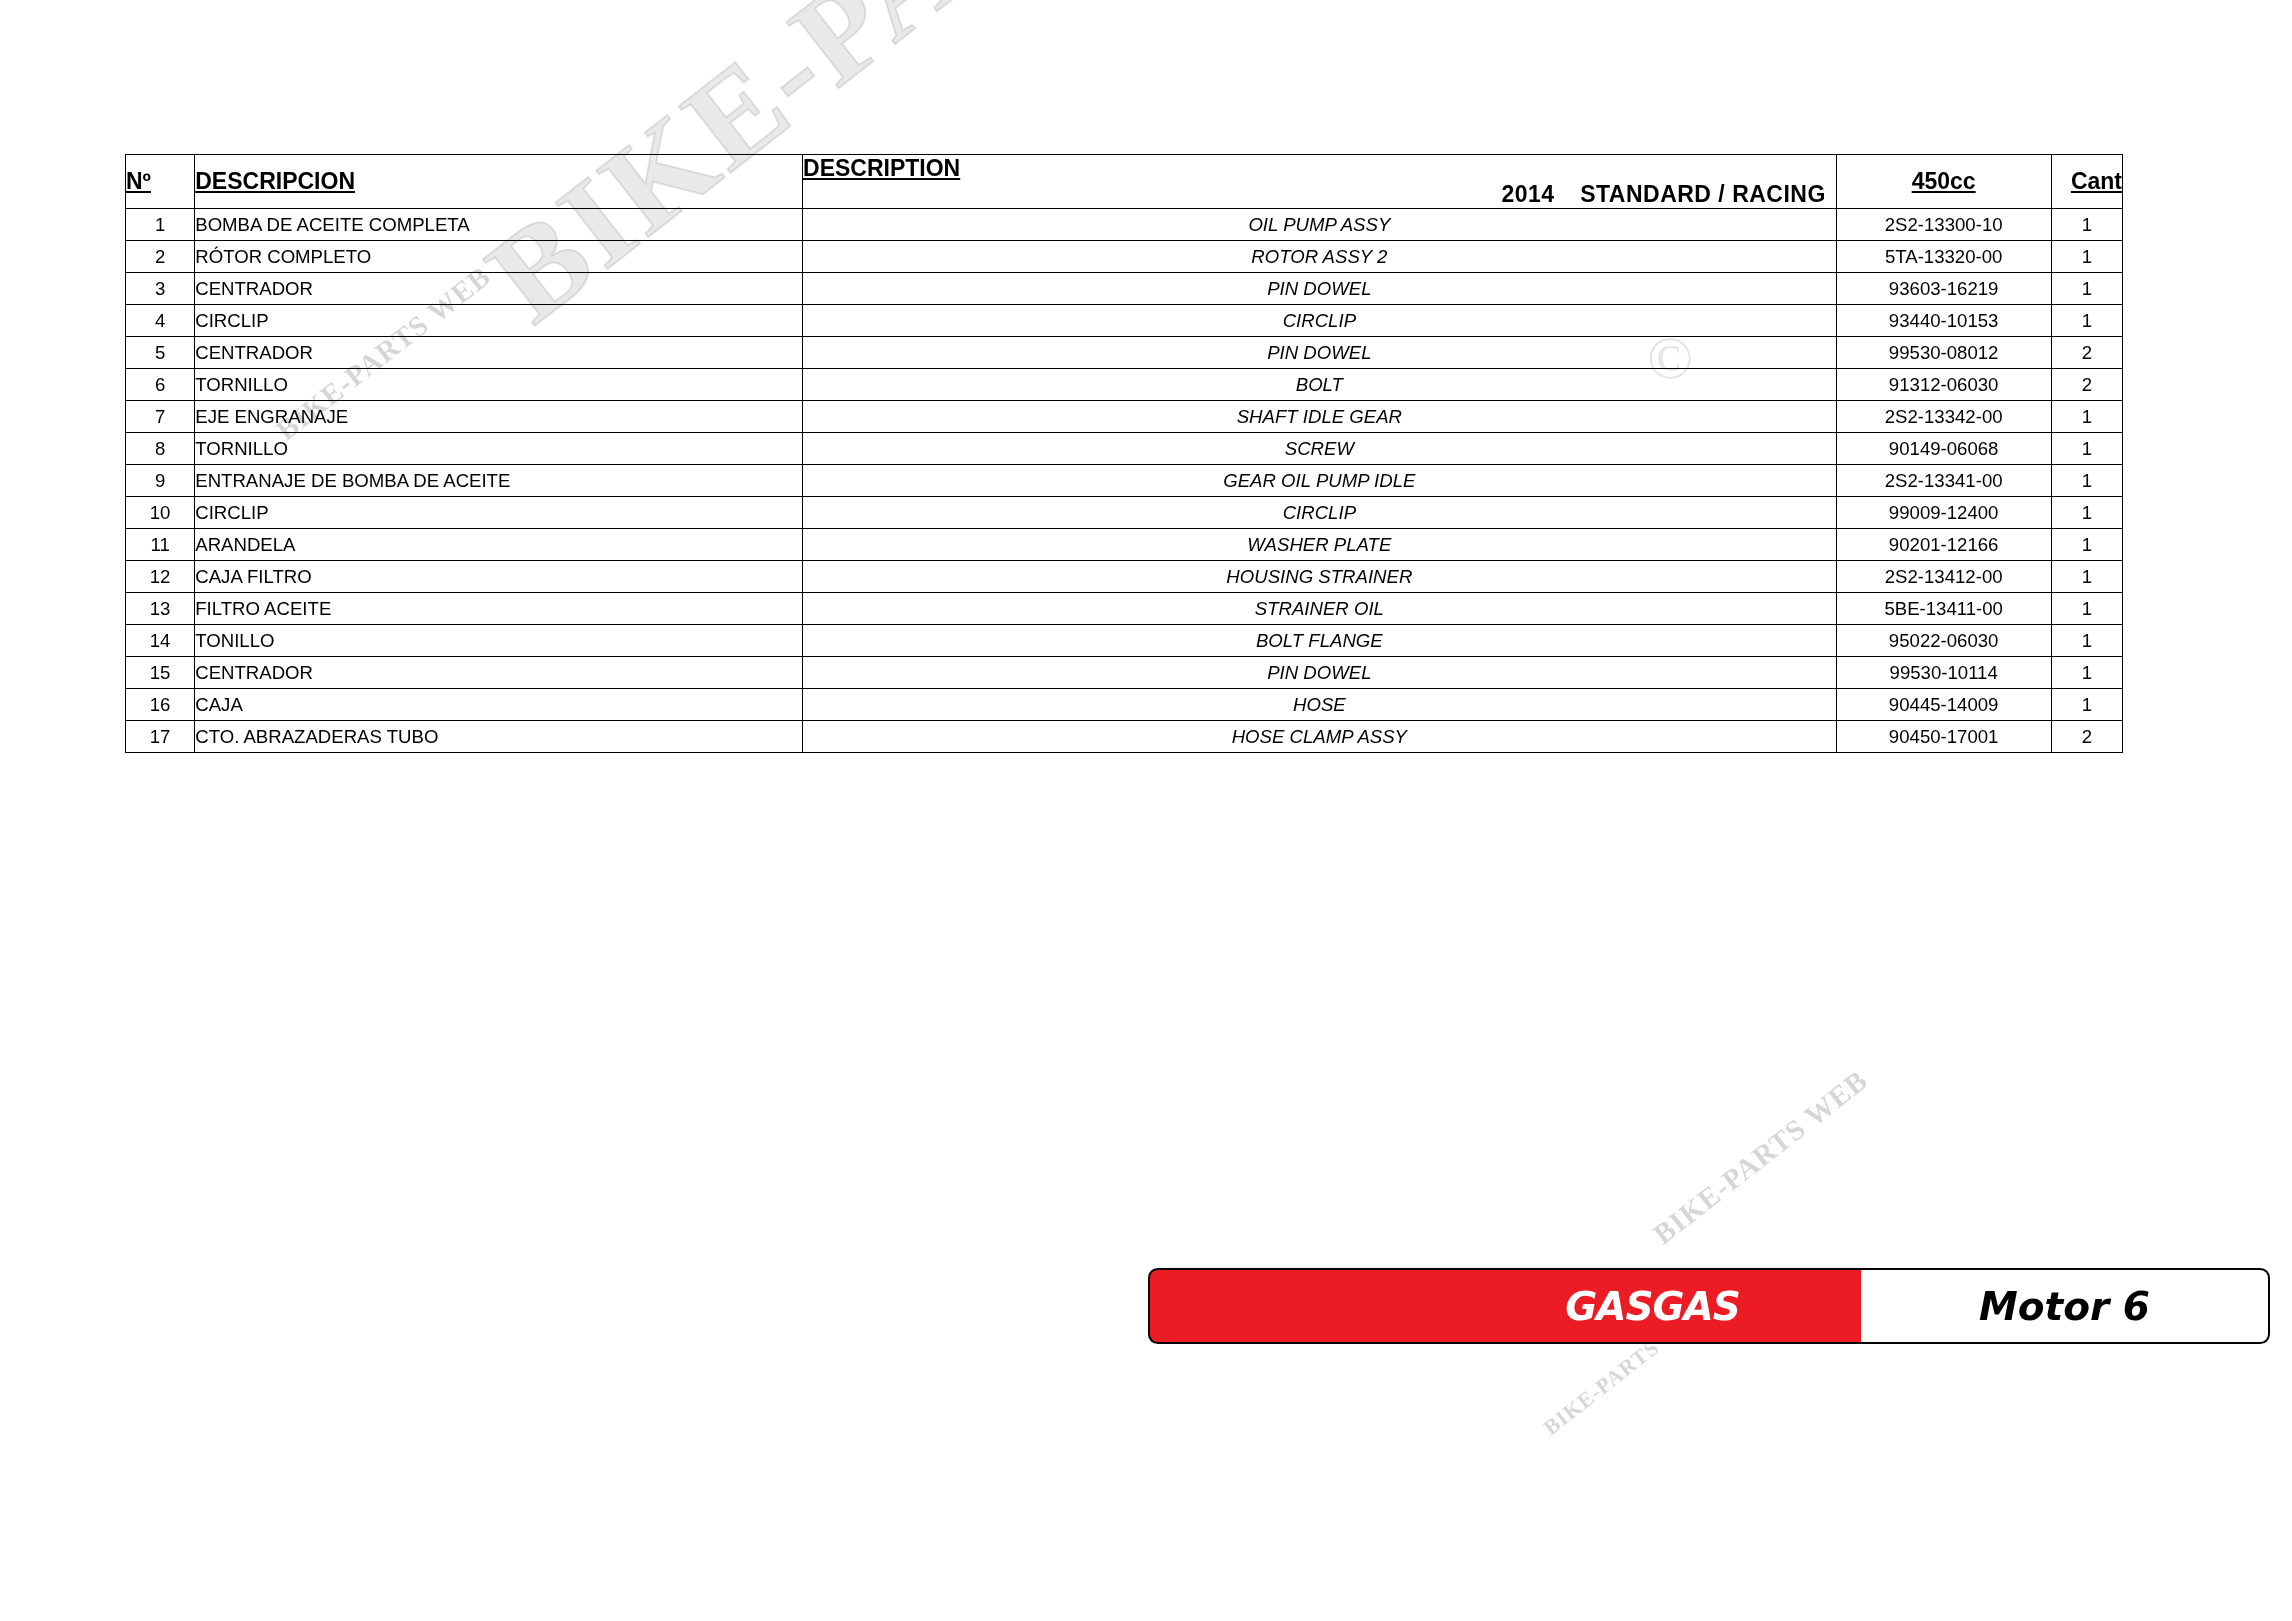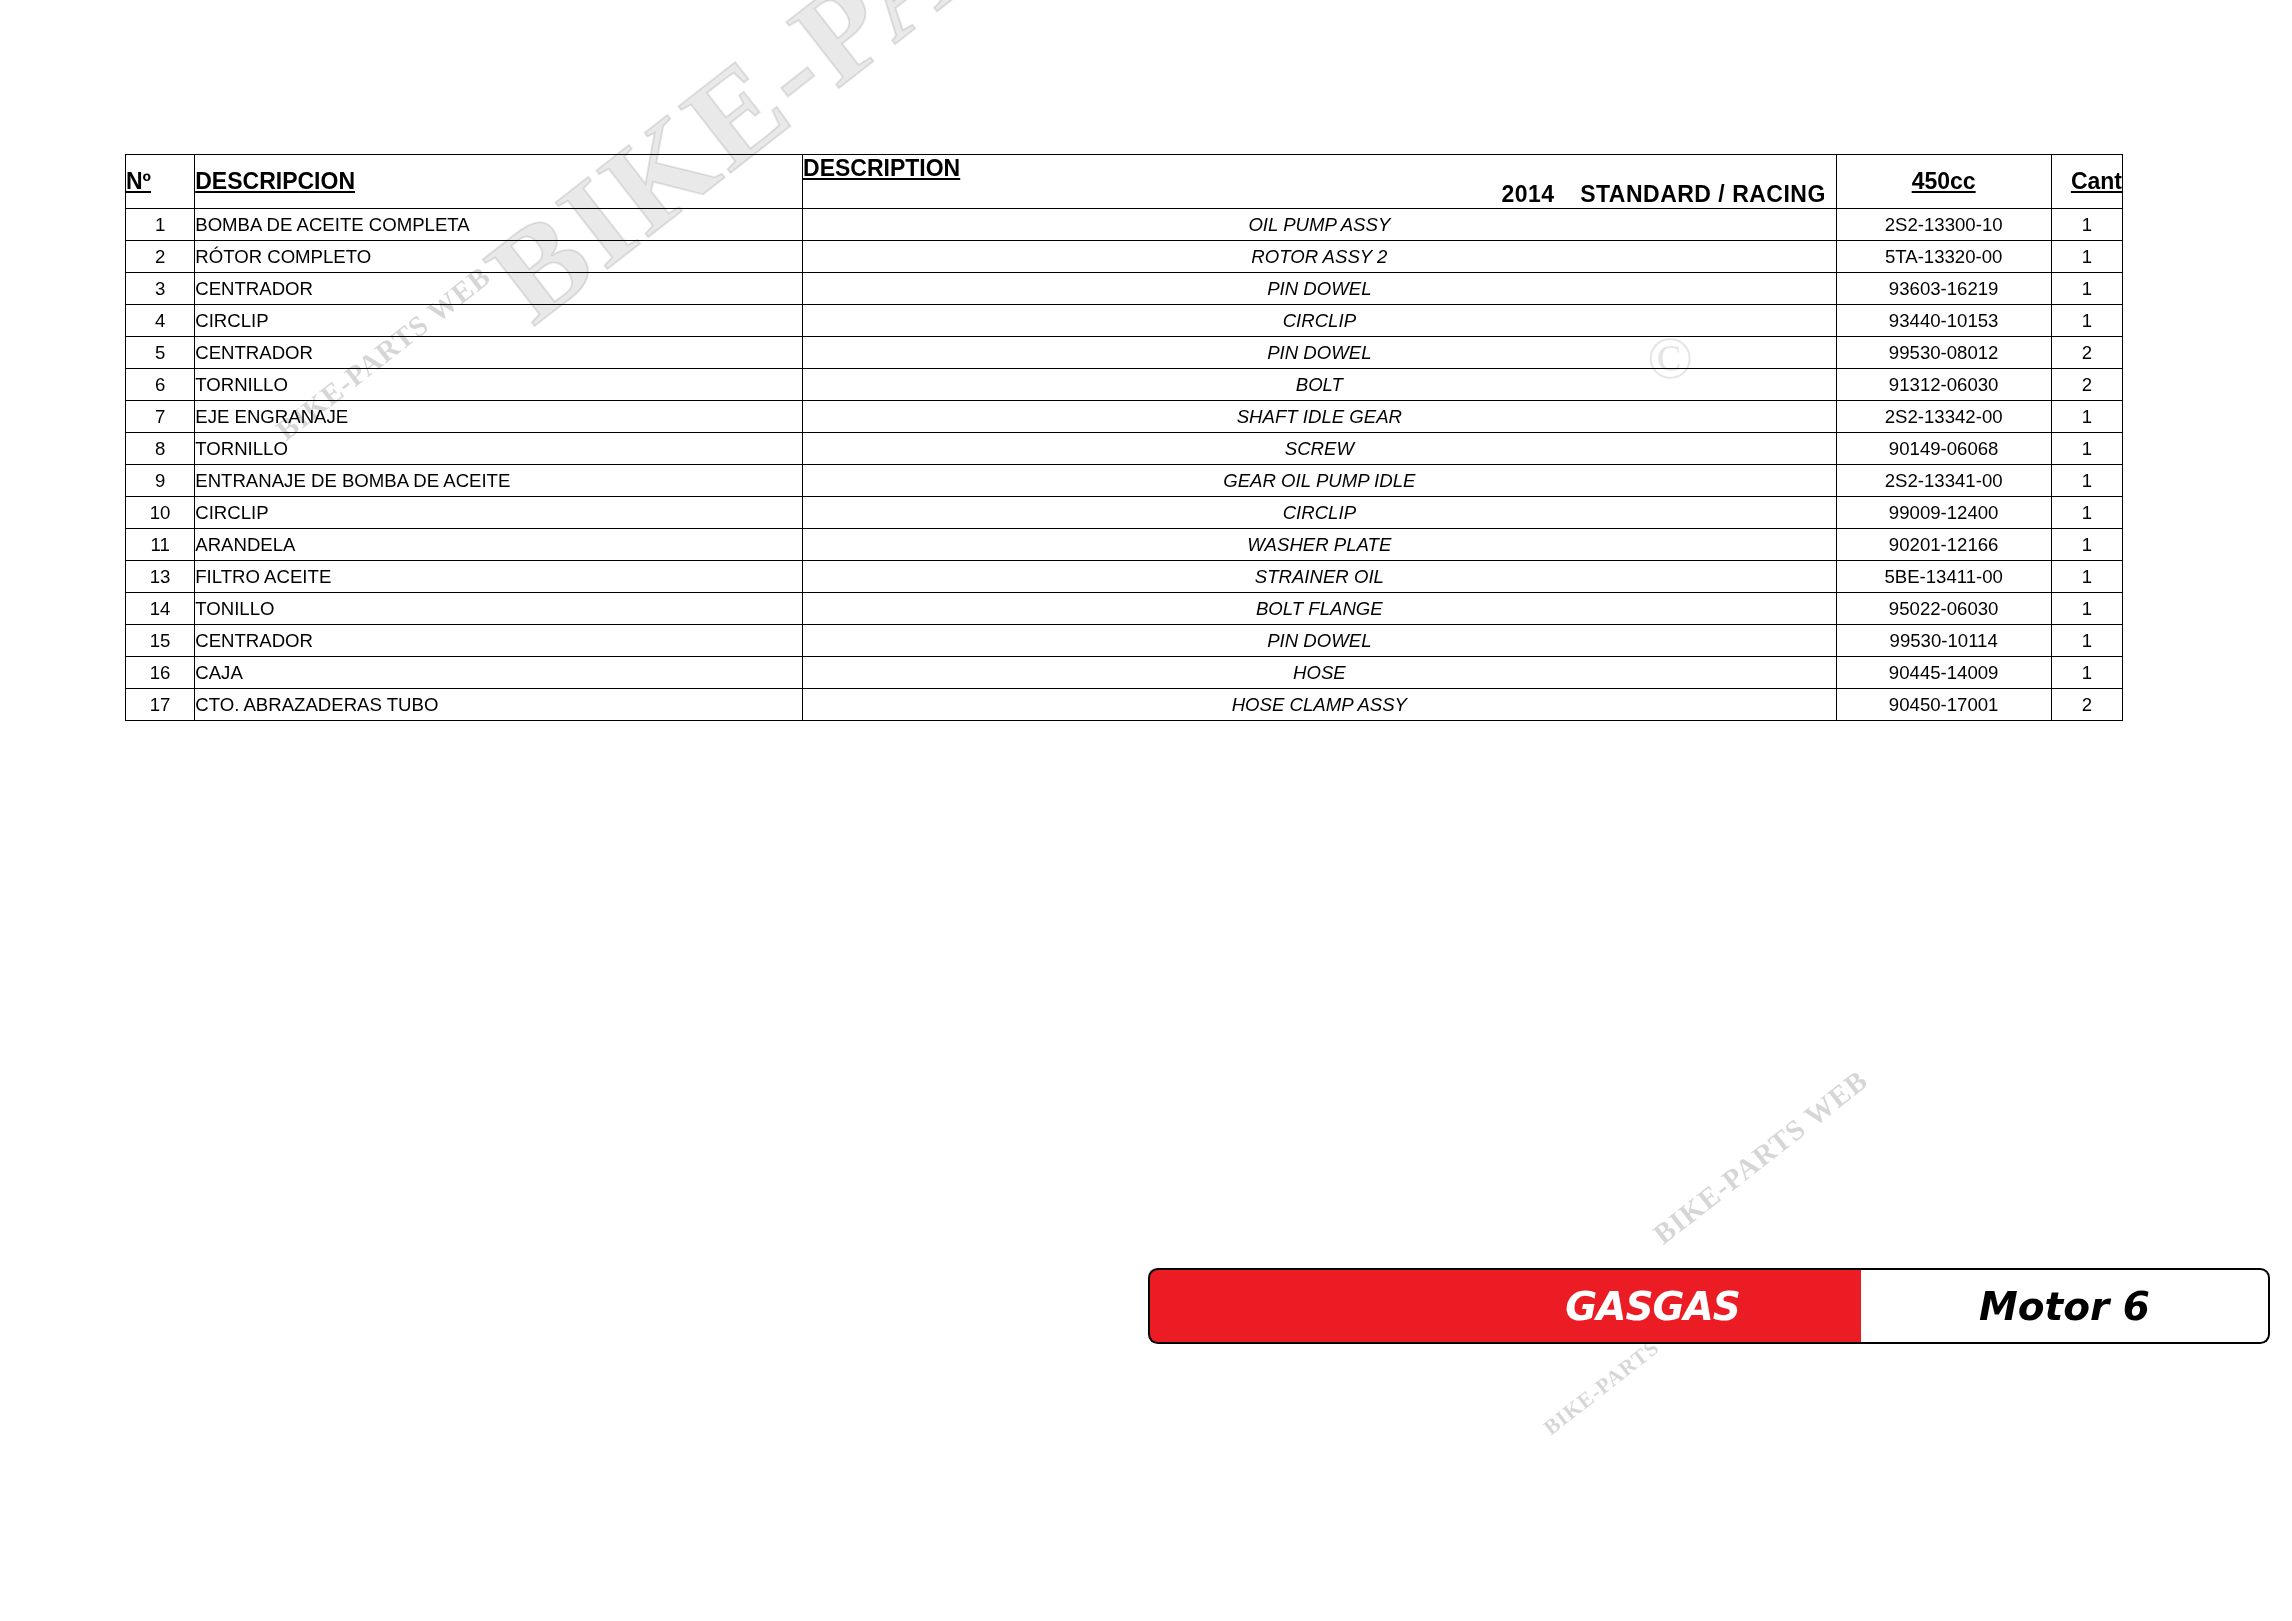--- a/index.html
+++ b/index.html
@@ -270,20 +270,27 @@
         <td class="c-cant">1</td>
       </tr>
       <tr>
         <td class="c-no">11</td>
         <td class="c-desc">ARANDELA</td>
         <td class="c-eng">WASHER PLATE</td>
         <td class="c-ref">90201-12166</td>
         <td class="c-cant">1</td>
       </tr>
       <tr>
+        <td class="c-no">12</td>
+        <td class="c-desc">CAJA FILTRO</td>
+        <td class="c-eng">HOUSING STRAINER</td>
+        <td class="c-ref">2S2-13412-00</td>
+        <td class="c-cant">1</td>
+      </tr>
+      <tr>
         <td class="c-no">13</td>
         <td class="c-desc">FILTRO ACEITE</td>
         <td class="c-eng">STRAINER OIL</td>
         <td class="c-ref">5BE-13411-00</td>
         <td class="c-cant">1</td>
       </tr>
       <tr>
         <td class="c-no">14</td>
         <td class="c-desc">TONILLO</td>
         <td class="c-eng">BOLT FLANGE</td>

